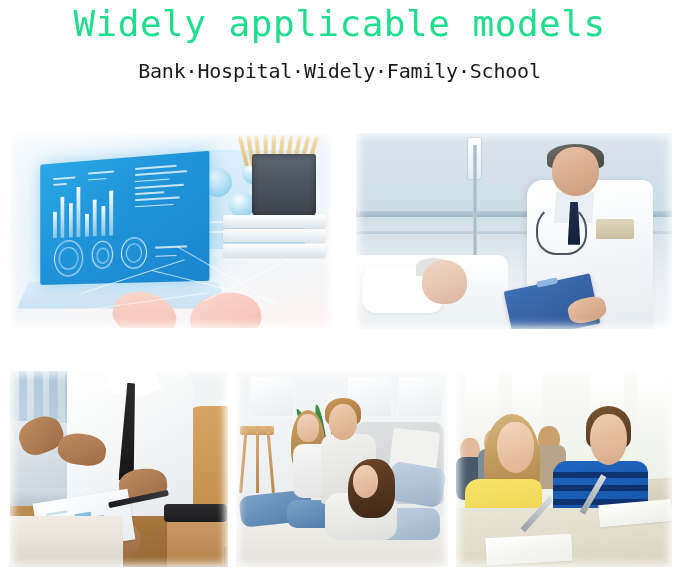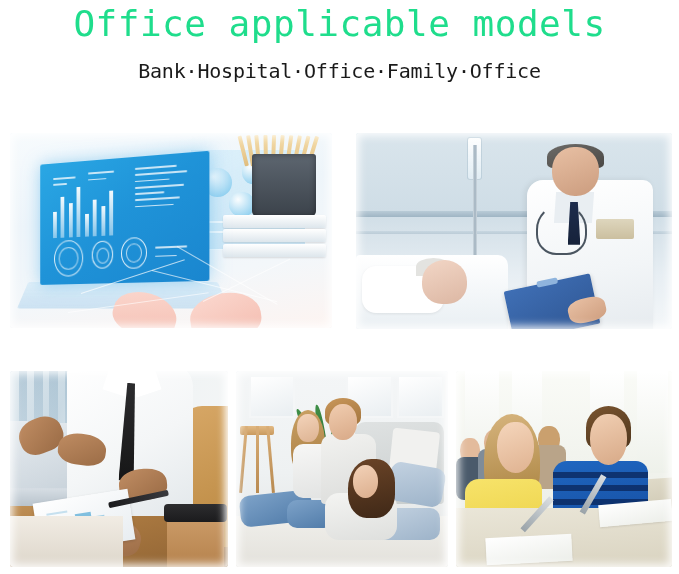--- a/index.html
+++ b/index.html
@@ -267,22 +267,22 @@
   .notebook { position:absolute; background: linear-gradient(170deg,#ffffff,#eceee9);
     box-shadow: 0 1px 2px rgba(0,0,0,.1); }
   .pencil2 { position:absolute; width:3%; height:22%;
     background: linear-gradient(180deg,#d9dde0,#9aa3a9); transform: rotate(30deg); }
 </style>
 </head>
 <body>
 
 <div id="page">
 
-  <div class="title">Office applicable models</div>
-  <div class="subtitle">Bank·Hospital·Office·Family·Office</div>
+  <div class="title">Widely applicable models</div>
+  <div class="subtitle">Bank·Hospital·Widely·Family·School</div>
 
   <div class="panel" id="p-bank">
     <div class="scene">
       <div class="bank-bg"></div>
 
       <div class="panel2"></div>
       <div class="bubble" style="left:60%; top:18%; width:9%;  height:15%;"></div>
       <div class="bubble" style="left:72%; top:14%; width:7%;  height:12%;"></div>
       <div class="bubble" style="left:68%; top:30%; width:8%;  height:13%;"></div>
       <div class="bubble" style="left:79%; top:26%; width:6%;  height:10%;"></div>

